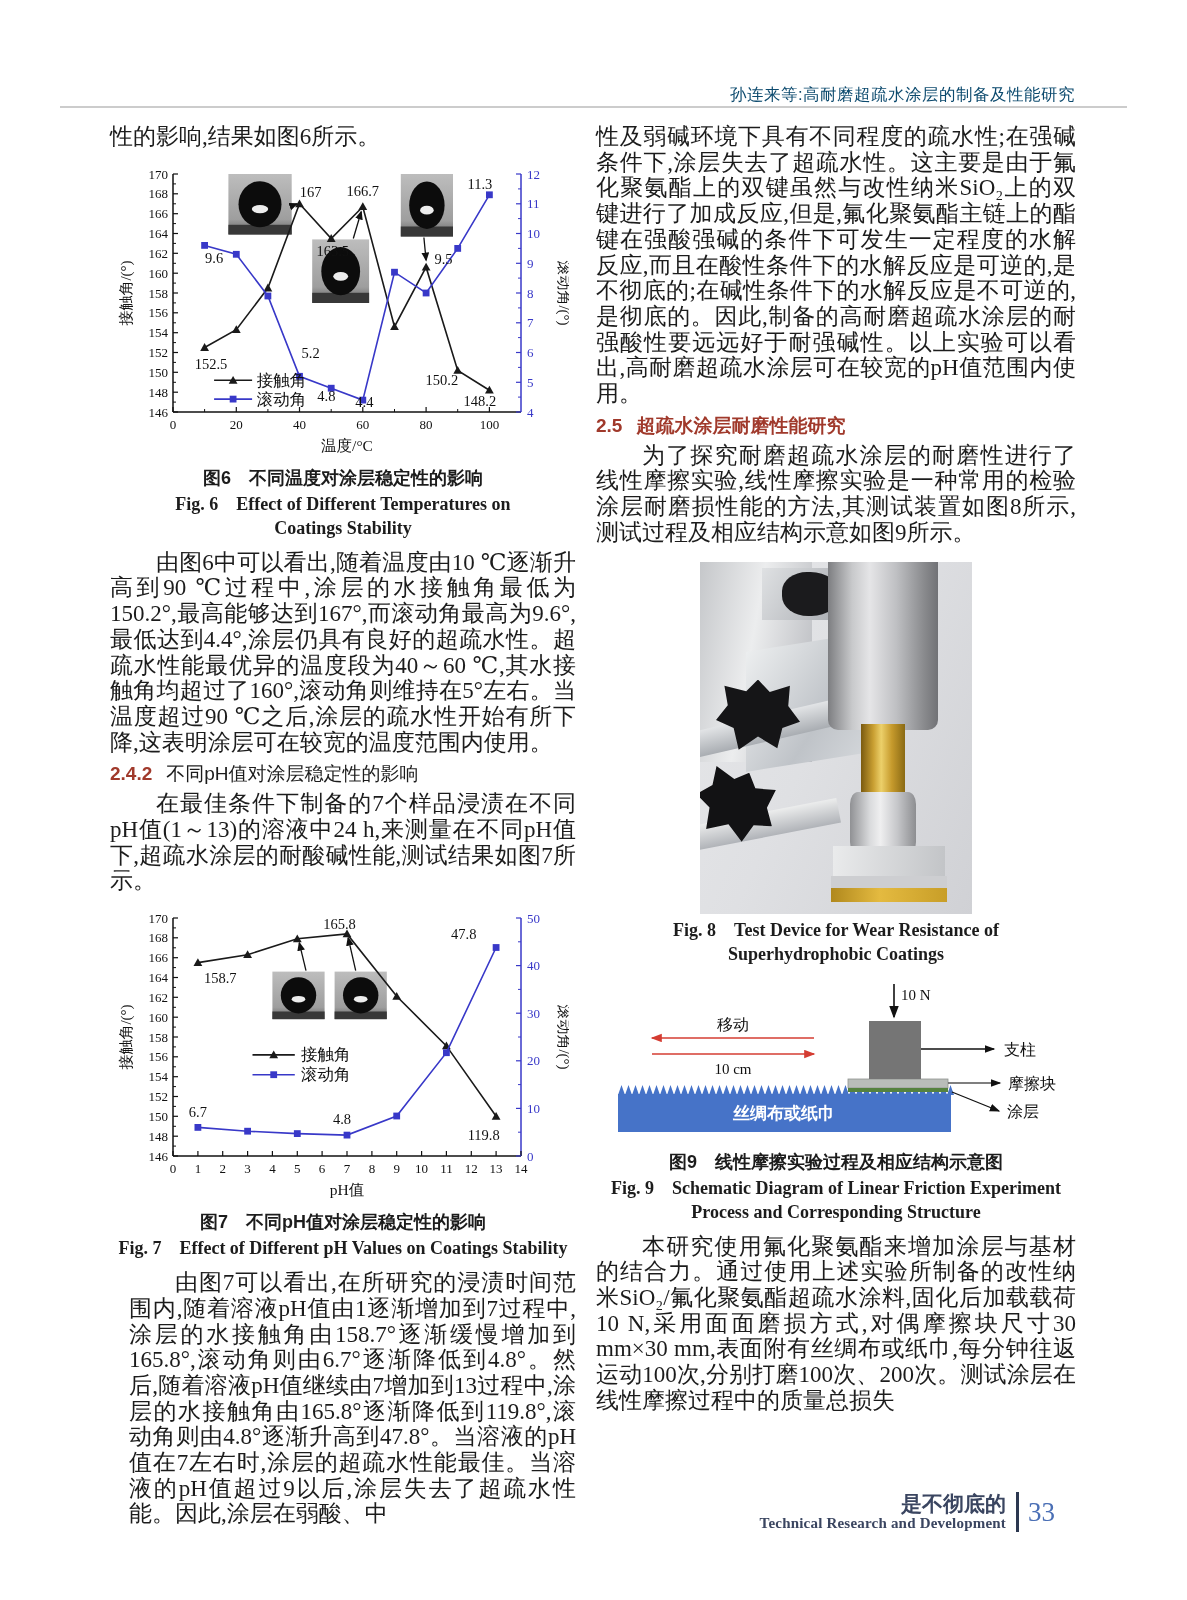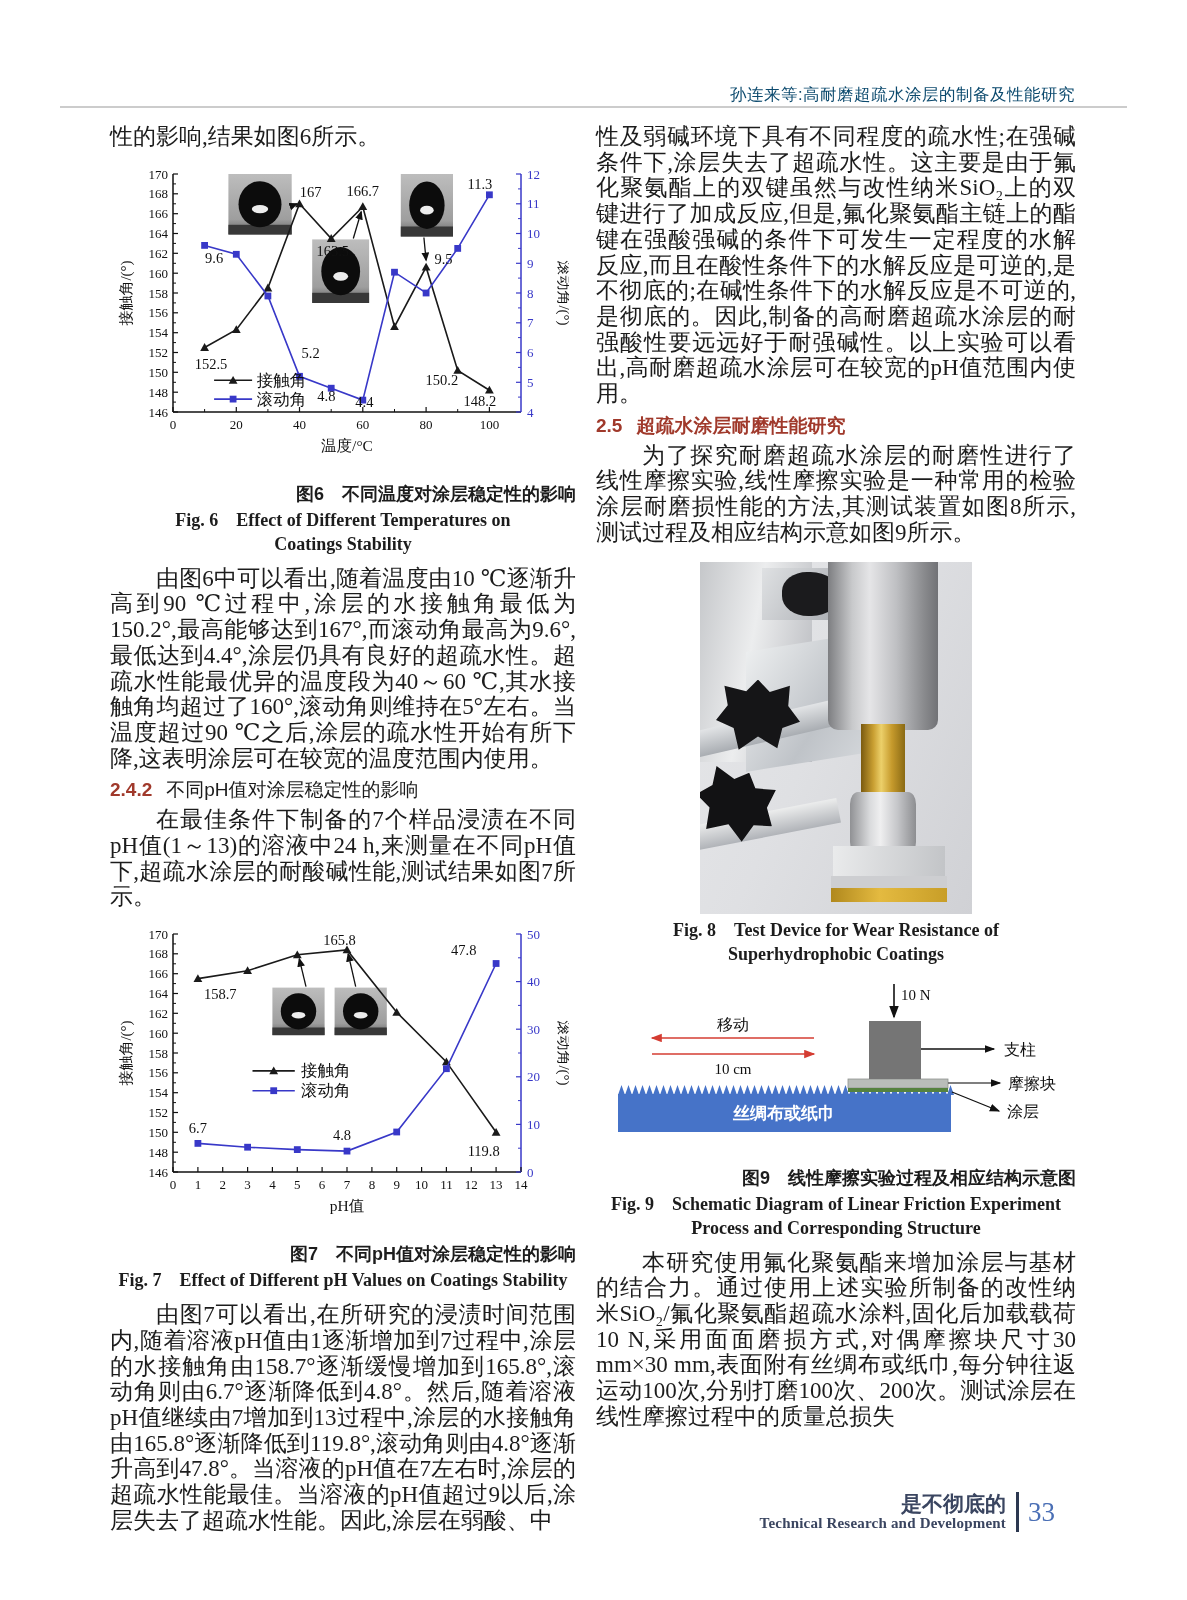--- a/index.html
+++ b/index.html
@@ -17,22 +17,22 @@
   .col-right{width:480px;}
   p.body{font-size:23px;line-height:25.7px;text-align:justify;margin:0;text-indent:2em;}
   p.noindent{text-indent:0;}
   .heading{margin:6px 0 4px 0;font-family:"Liberation Sans","DejaVu Sans",sans-serif;font-size:19px;}
   .h-num{color:#a0392b;font-weight:bold;margin-right:14px;text-align:center;}
   .h-title{color:#1c1c1c;}
   .h-title.red{color:#a0392b;font-weight:bold;}
   .chart-wrap{display:flex;justify-content:center;margin-top:12px;}
   svg{font-family:"Liberation Serif","DejaVu Serif",serif;}
   .caption-zh{
-    text-align:right;font-family:"Liberation Sans","DejaVu Sans",sans-serif;
-    font-weight:bold;font-size:18px;margin:20px auto 2px auto;
+    text-align:center;font-family:"Liberation Sans","DejaVu Sans",sans-serif;
+    font-weight:bold;font-size:18px;margin:4px auto 2px auto;
   }
   .caption-en{text-align:center;font-weight:bold;font-size:18px;margin:2px auto 10px auto;line-height:24px;}
   .cap-narrow{max-width:390px;}
   .cap-mid{max-width:470px;}
   
   .photo{
     position:relative;width:272px;height:352px;margin:16px auto 4px auto;overflow:hidden;
     background:linear-gradient(115deg,#e6e7e9 0%,#dfe0e3 45%,#d0d1d5 100%);
   }
   .photo div{position:absolute;}
@@ -414,21 +414,21 @@
             <g>
               <line x1="135.5" y1="168.7" x2="177.8" y2="168.7" stroke="#3838c8" stroke-width="1.6"></line>
               <rect x="153.3" y="165.3" width="6.8" height="6.8" fill="#3838c8"></rect>
               <text x="184" y="174.2" font-size="16.5" fill="#111">滚动角</text>
             </g>
           </svg></div>
     </div>
     <div class="caption-zh">图7　不同pH值对涂层稳定性的影响</div>
     <div class="caption-en">Fig. 7　Effect of Different pH Values on Coatings Stability</div>
 
-    <p class="body" style="margin-top:8px;">由图7可以看出,在所研究的浸渍时间范围内,随着溶液pH值由1逐渐增加到7过程中,涂层的水接触角由158.7°逐渐缓慢增加到165.8°,滚动角则由6.7°逐渐降低到4.8°。然后,随着溶液pH值继续由7增加到13过程中,涂层的水接触角由165.8°逐渐降低到119.8°,滚动角则由4.8°逐渐升高到47.8°。当溶液的pH值在7左右时,涂层的超疏水性能最佳。当溶液的pH值超过9以后,涂层失去了超疏水性能。因此,涂层在弱酸、中</p>
+    <p class="body" style="margin-top:8px;margin-left:19px;">由图7可以看出,在所研究的浸渍时间范围内,随着溶液pH值由1逐渐增加到7过程中,涂层的水接触角由158.7°逐渐缓慢增加到165.8°,滚动角则由6.7°逐渐降低到4.8°。然后,随着溶液pH值继续由7增加到13过程中,涂层的水接触角由165.8°逐渐降低到119.8°,滚动角则由4.8°逐渐升高到47.8°。当溶液的pH值在7左右时,涂层的超疏水性能最佳。当溶液的pH值超过9以后,涂层失去了超疏水性能。因此,涂层在弱酸、中</p>
   </div>
 
   <div class="col col-right">
     <p class="body noindent">性及弱碱环境下具有不同程度的疏水性;在强碱条件下,涂层失去了超疏水性。这主要是由于氟化聚氨酯上的双键虽然与改性纳米SiO₂上的双键进行了加成反应,但是,氟化聚氨酯主链上的酯键在强酸强碱的条件下可发生一定程度的水解反应,而且在酸性条件下的水解反应是可逆的,是不彻底的;在碱性条件下的水解反应是不可逆的,是彻底的。因此,制备的高耐磨超疏水涂层的耐强酸性要远远好于耐强碱性。以上实验可以看出,高耐磨超疏水涂层可在较宽的pH值范围内使用。</p>
 
     <div class="heading">
       <span class="h-num">2.5</span><span class="h-title red">超疏水涂层耐磨性能研究</span>
     </div>
 
     <p class="body">为了探究耐磨超疏水涂层的耐磨性进行了线性摩擦实验,线性摩擦实验是一种常用的检验涂层耐磨损性能的方法,其测试装置如图8所示,测试过程及相应结构示意如图9所示。</p>

